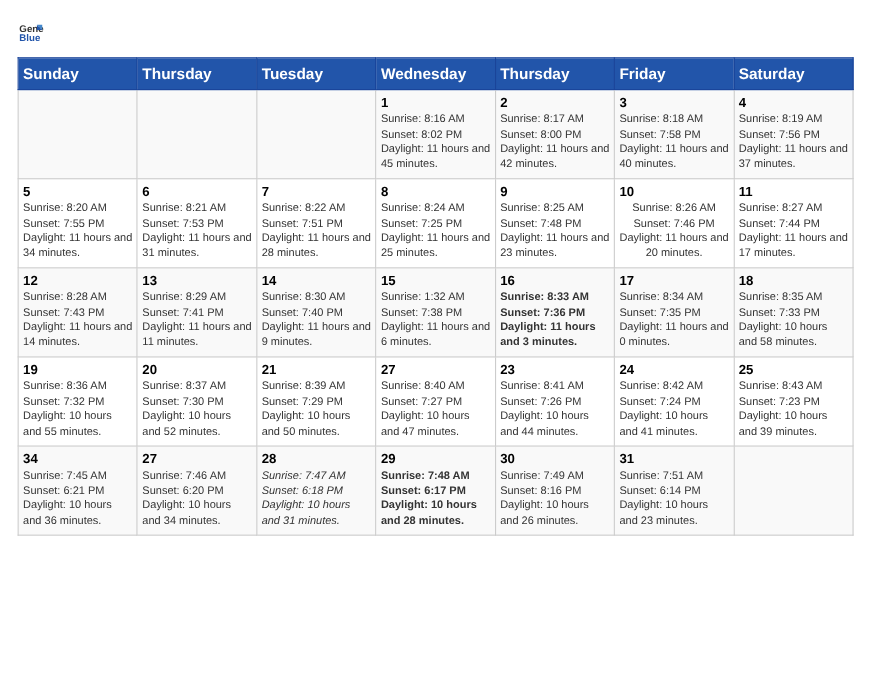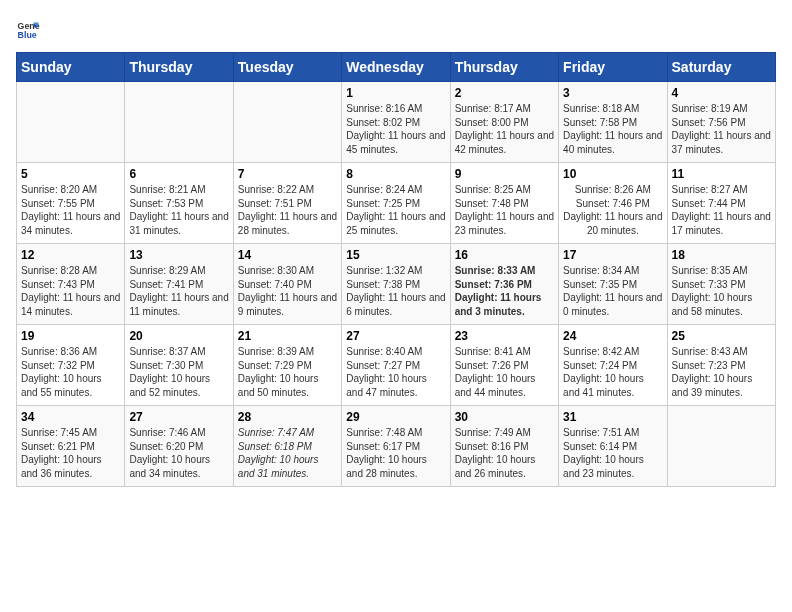--- a/index.html
+++ b/index.html
@@ -286,21 +286,21 @@
 Daylight: 10 hours and 34 minutes.</div>
         </td>
         <td>
           <span class="day-number">28</span>
           <div class="day-info" style="white-space: pre-line; font-style: italic;">Sunrise: 7:47 AM
 Sunset: 6:18 PM
 Daylight: 10 hours and 31 minutes.</div>
         </td>
         <td>
           <span class="day-number">29</span>
-          <div class="day-info" style="white-space: pre-line;">Sunrise: 7:48 AM
+          <div class="day-info" style="white-space: pre-line; font-weight: bold;">Sunrise: 7:48 AM
 Sunset: 6:17 PM
 Daylight: 10 hours and 28 minutes.</div>
         </td>
         <td>
           <span class="day-number">30</span>
           <div class="day-info" style="white-space: pre-line;">Sunrise: 7:49 AM
 Sunset: 8:16 PM
 Daylight: 10 hours and 26 minutes.</div>
         </td>
         <td>

